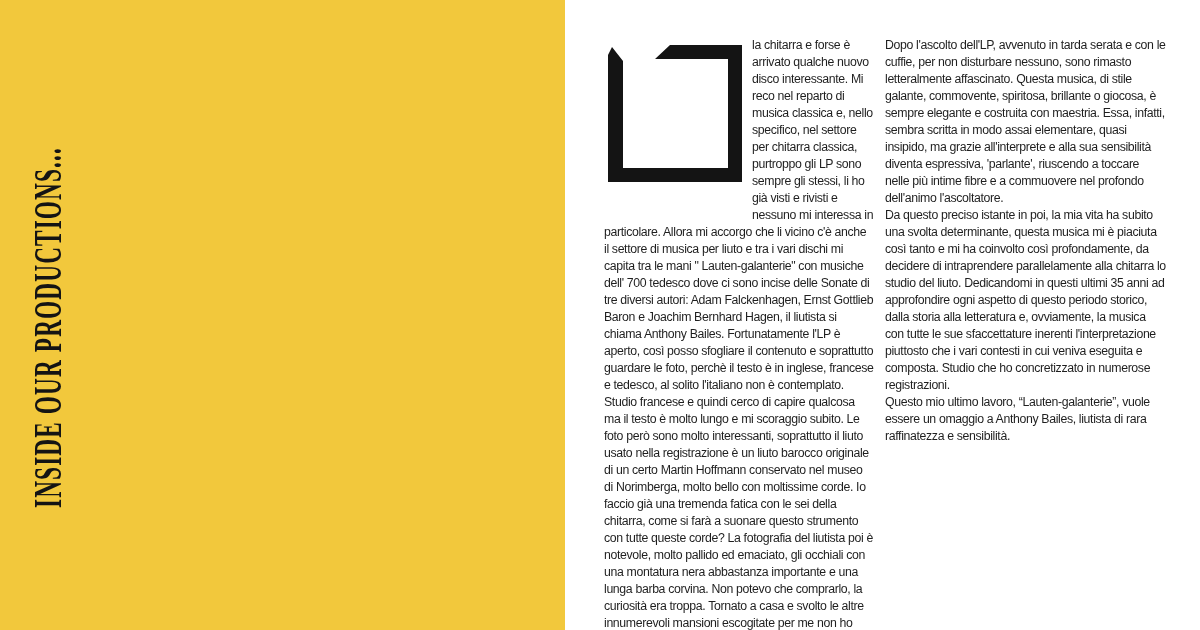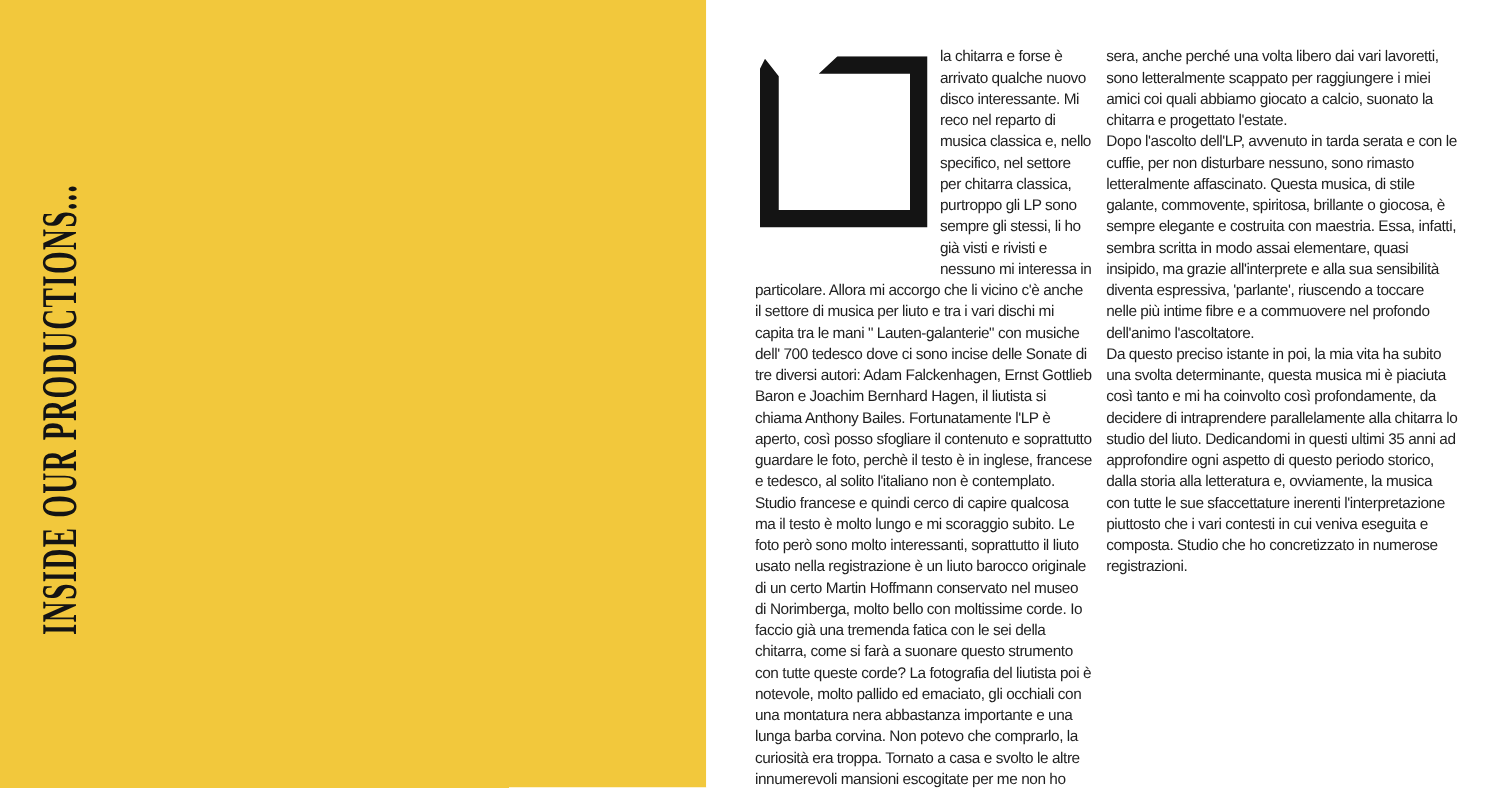--- a/index.html
+++ b/index.html
@@ -90,22 +90,22 @@
             <path d="M62,0 L134,0 L134,137 L0,137 L0,10 L4,2 L15,16 L15,123 L120,123 L120,14 L47,14 Z" fill="#141414"></path>
           </svg>
         </div>
         <div class="col-text">
             <p>la chitarra e forse è arrivato qualche nuovo disco interessante. Mi reco nel reparto di musica classica e, nello specifico, nel settore per chitarra classica, purtroppo gli LP sono sempre gli stessi, li ho già visti e rivisti e nessuno mi interessa in particolare. Allora mi accorgo che li vicino c'è anche il settore di musica per liuto e tra i vari dischi mi capita tra le mani " Lauten-galanterie" con musiche dell' 700 tedesco dove ci sono incise delle Sonate di tre diversi autori: Adam Falckenhagen, Ernst Gottlieb Baron e Joachim Bernhard Hagen, il liutista si chiama Anthony Bailes. Fortunatamente l'LP è aperto, così posso sfogliare il contenuto e soprattutto guardare le foto, perchè il testo è in inglese, francese e tedesco, al solito l'italiano non è contemplato. Studio francese e quindi cerco di capire qualcosa ma il testo è molto lungo e mi scoraggio subito. Le foto però sono molto interessanti, soprattutto il liuto usato nella registrazione è un liuto barocco originale di un certo Martin Hoffmann conservato nel museo di Norimberga, molto bello con moltissime  corde. Io faccio già una tremenda fatica con le sei della chitarra, come si farà a suonare questo strumento con tutte queste corde? La fotografia del liutista poi è notevole, molto pallido ed emaciato, gli occhiali con una montatura nera abbastanza importante e una lunga barba corvina. Non potevo che comprarlo, la curiosità era troppa. Tornato a casa e svolto le altre innumerevoli mansioni escogitate per me non ho avuto modo di ascoltarlo fino a</p>
           </div>
       </div>
 
       <div class="col col-2">
         <div class="col-text">
-            <p>sera, anche perché una volta libero dai vari lavoretti, sono letteralmente scappato per raggiungere i miei amici coi quali abbiamo giocato a calcio, suonato la chitarra e progettato l'estate.</p>
             <p>Dopo l'ascolto dell'LP, avvenuto in tarda serata e con le cuffie, per non disturbare nessuno, sono rimasto letteralmente affascinato. Questa musica, di stile galante, commovente, spiritosa, brillante o giocosa, è sempre elegante e costruita con maestria. Essa, infatti, sembra scritta in modo assai elementare, quasi insipido, ma grazie all'interprete e alla sua sensibilità diventa espressiva, 'parlante', riuscendo a toccare nelle più intime fibre e a commuovere nel profondo dell'animo l'ascoltatore.</p>
             <p>Da questo preciso istante in poi, la mia vita ha subito una svolta determinante, questa musica mi è piaciuta così tanto e mi ha coinvolto così profondamente, da decidere di intraprendere parallelamente alla chitarra lo studio del liuto. Dedicandomi in questi ultimi 35 anni ad approfondire ogni aspetto di questo periodo storico, dalla storia alla letteratura e, ovviamente, la musica con tutte le sue sfaccettature inerenti l'interpretazione piuttosto che i vari contesti in cui veniva eseguita e composta. Studio che ho concretizzato in numerose registrazioni.</p>
+            <p>Questo mio ultimo lavoro, “Lauten-galanterie”, vuole essere un omaggio a Anthony Bailes, liutista di rara raffinatezza e sensibilità.</p>
           </div>
       </div>
 
     </div>
   </div>
 
 </div>
 
 </body></html>

